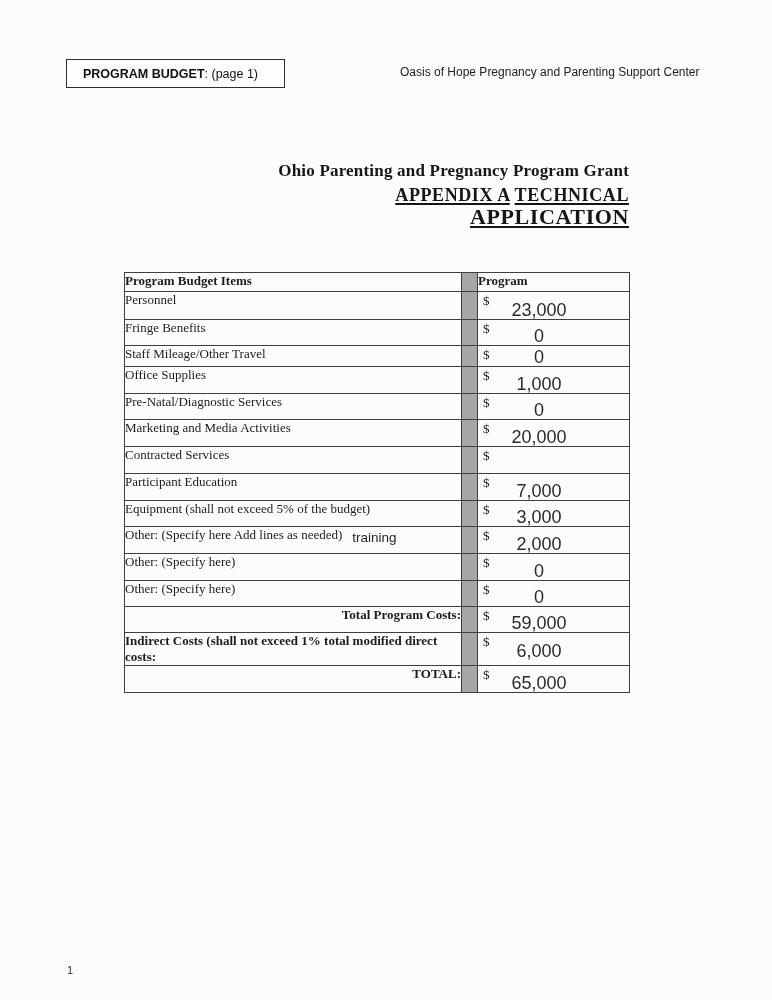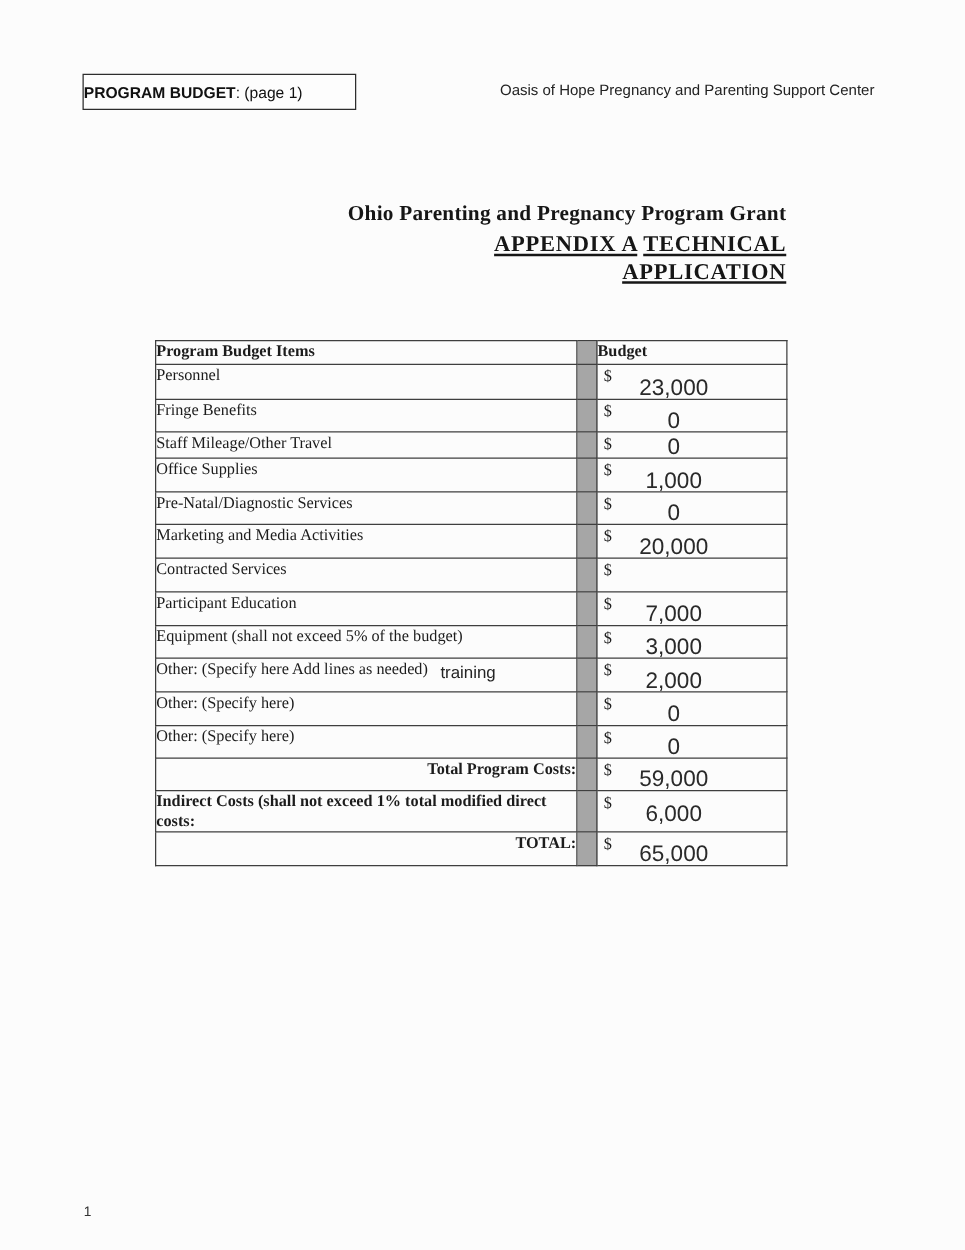--- a/index.html
+++ b/index.html
@@ -7,36 +7,36 @@
     width:772px;height:1000px;position:relative;overflow:hidden;
     background:#fcfcfc;color:#1f1f1f;
     font-family:"Liberation Serif", serif;
   }
   .page{position:absolute;inset:0;}
 
   
   .hdr-box{
     position:absolute;left:66px;top:59px;width:219px;height:29px;
     border:1px solid #2d2d2d;box-sizing:border-box;background:#fdfdfd;
-    display:flex;align-items:center;padding-left:0;
+    display:flex;align-items:center;padding-left:16px;
     font-family:"Liberation Sans", sans-serif;font-size:12.5px;color:#111;
     white-space:nowrap;
   }
   .hdr-box .b{font-weight:bold;}
   .org{
     position:absolute;left:400px;top:65px;width:310px;
     font-family:"Liberation Sans", sans-serif;font-size:12px;color:#222;
     white-space:nowrap;
   }
 
   
   .title-block{position:absolute;left:124px;top:161px;width:505px;text-align:right;color:#161616;}
   .t1{font-size:17px;font-weight:bold;letter-spacing:0.2px;}
   .t2{font-size:18px;font-weight:bold;margin-top:3px;letter-spacing:0.6px;line-height:22px;}
-  .t3{font-size:18px;font-weight:bold;letter-spacing:0.6px;line-height:22px;}
+  .t3{font-size:22px;font-weight:bold;letter-spacing:0.6px;line-height:22px;}
   .ul{text-decoration:underline;text-decoration-thickness:2px;text-underline-offset:2px;}
 
   
   table.budget{
     position:absolute;left:124px;top:272px;width:505px;
     border-collapse:collapse;table-layout:fixed;
     font-size:13px;color:#1c1c1c;
   }
   table.budget td{border:1px solid #3f3f3f;vertical-align:top;padding:0;box-sizing:border-box;}
   col.c-label{width:337px;} col.c-sep{width:16px;} col.c-amt{width:152px;}
@@ -87,21 +87,21 @@
     <colgroup>
         <col class="c-label">
         <col class="c-sep">
         <col class="c-amt">
       </colgroup>
 
     <tbody>
         <tr class="head rh19">
       <td class="lbl">Program Budget Items</td>
       <td class="sep"></td>
-      <td class="lbl">Budget</td>
+      <td class="lbl">Program</td>
     </tr>
 
     <tr class="rh28">
       <td class="lbl">Personnel</td>
       <td class="sep"></td>
       <td class="amt">
             <span class="dollar">$</span>
             <span class="val">23,000</span>
           </td>
     </tr>

